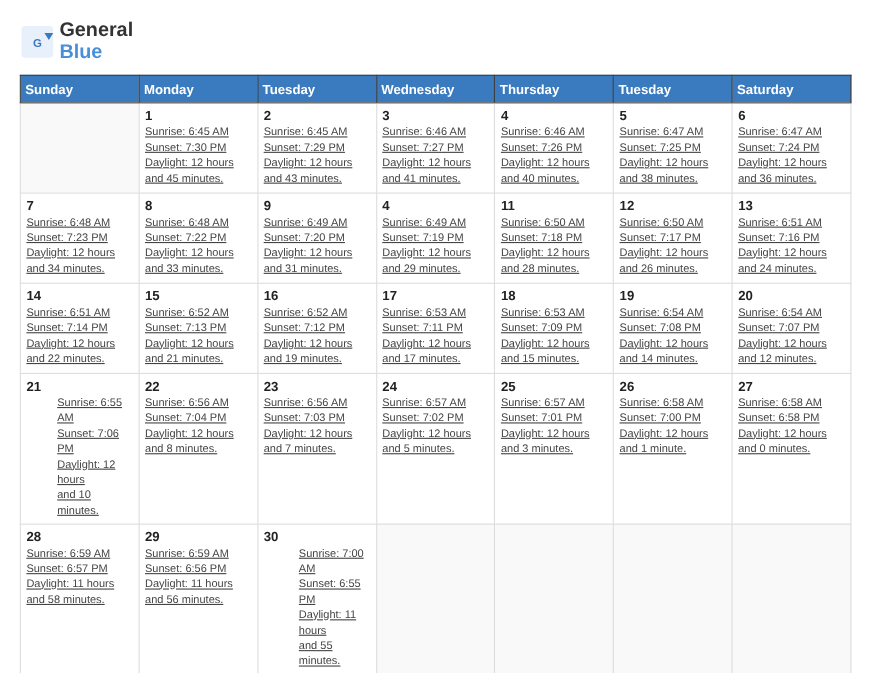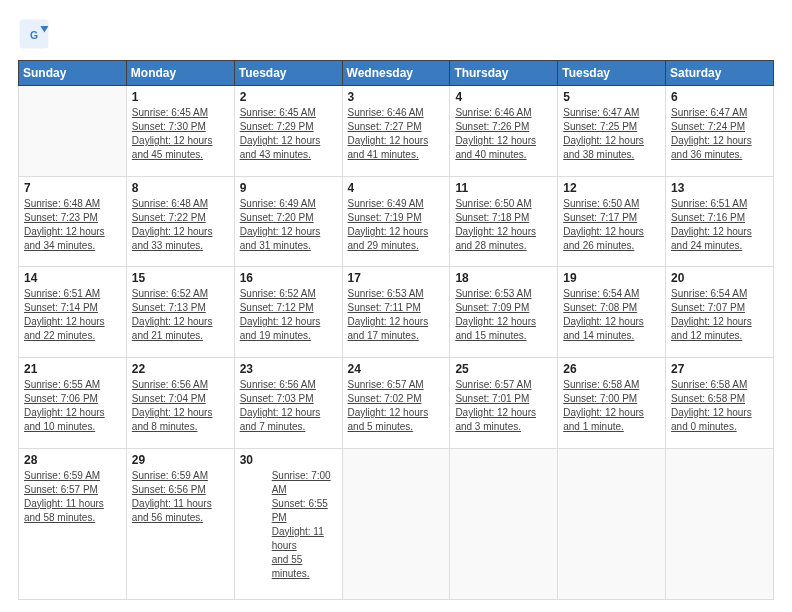--- a/index.html
+++ b/index.html
@@ -100,20 +100,24 @@
 <body>
 
 <div class="page">
   <div class="top-section">
     <div class="logo">
       <svg class="logo-icon" viewBox="0 0 40 40">
         <rect x="2" y="2" width="36" height="36" rx="4" fill="#e8f0fb"></rect>
         <text x="20" y="26" font-size="13" font-weight="bold" text-anchor="middle" fill="#3a7abf">G</text>
         <polygon points="28,10 38,10 33,18" fill="#3a7abf"></polygon>
       </svg>
+      <div>
+        <div class="logo-text">General</div>
+        <div class="logo-text"><span>Blue</span></div>
+      </div>
     </div>
   </div>
 
   <table class="calendar">
     <thead>
       <tr>
         <th>Sunday</th>
         <th>Monday</th>
         <th>Tuesday</th>
         <th>Wednesday</th>
@@ -266,21 +270,21 @@
             <span class="day-num">20</span>
             <div class="day-info" style="white-space: pre-line;">Sunrise: 6:54 AM
 Sunset: 7:07 PM
 Daylight: 12 hours
 and 12 minutes.</div>
           </td>
         </tr>
         <tr>
           <td>
             <span class="day-num">21</span>
-            <div class="day-info" style="white-space: pre-line;">Sunrise: 6:55 AM
+            <div class="day-info" style="white-space: pre-line; margin-left: 28px;">Sunrise: 6:55 AM
 Sunset: 7:06 PM
 Daylight: 12 hours
 and 10 minutes.</div>
           </td>
           <td>
             <span class="day-num">22</span>
             <div class="day-info" style="white-space: pre-line;">Sunrise: 6:56 AM
 Sunset: 7:04 PM
 Daylight: 12 hours
 and 8 minutes.</div>

